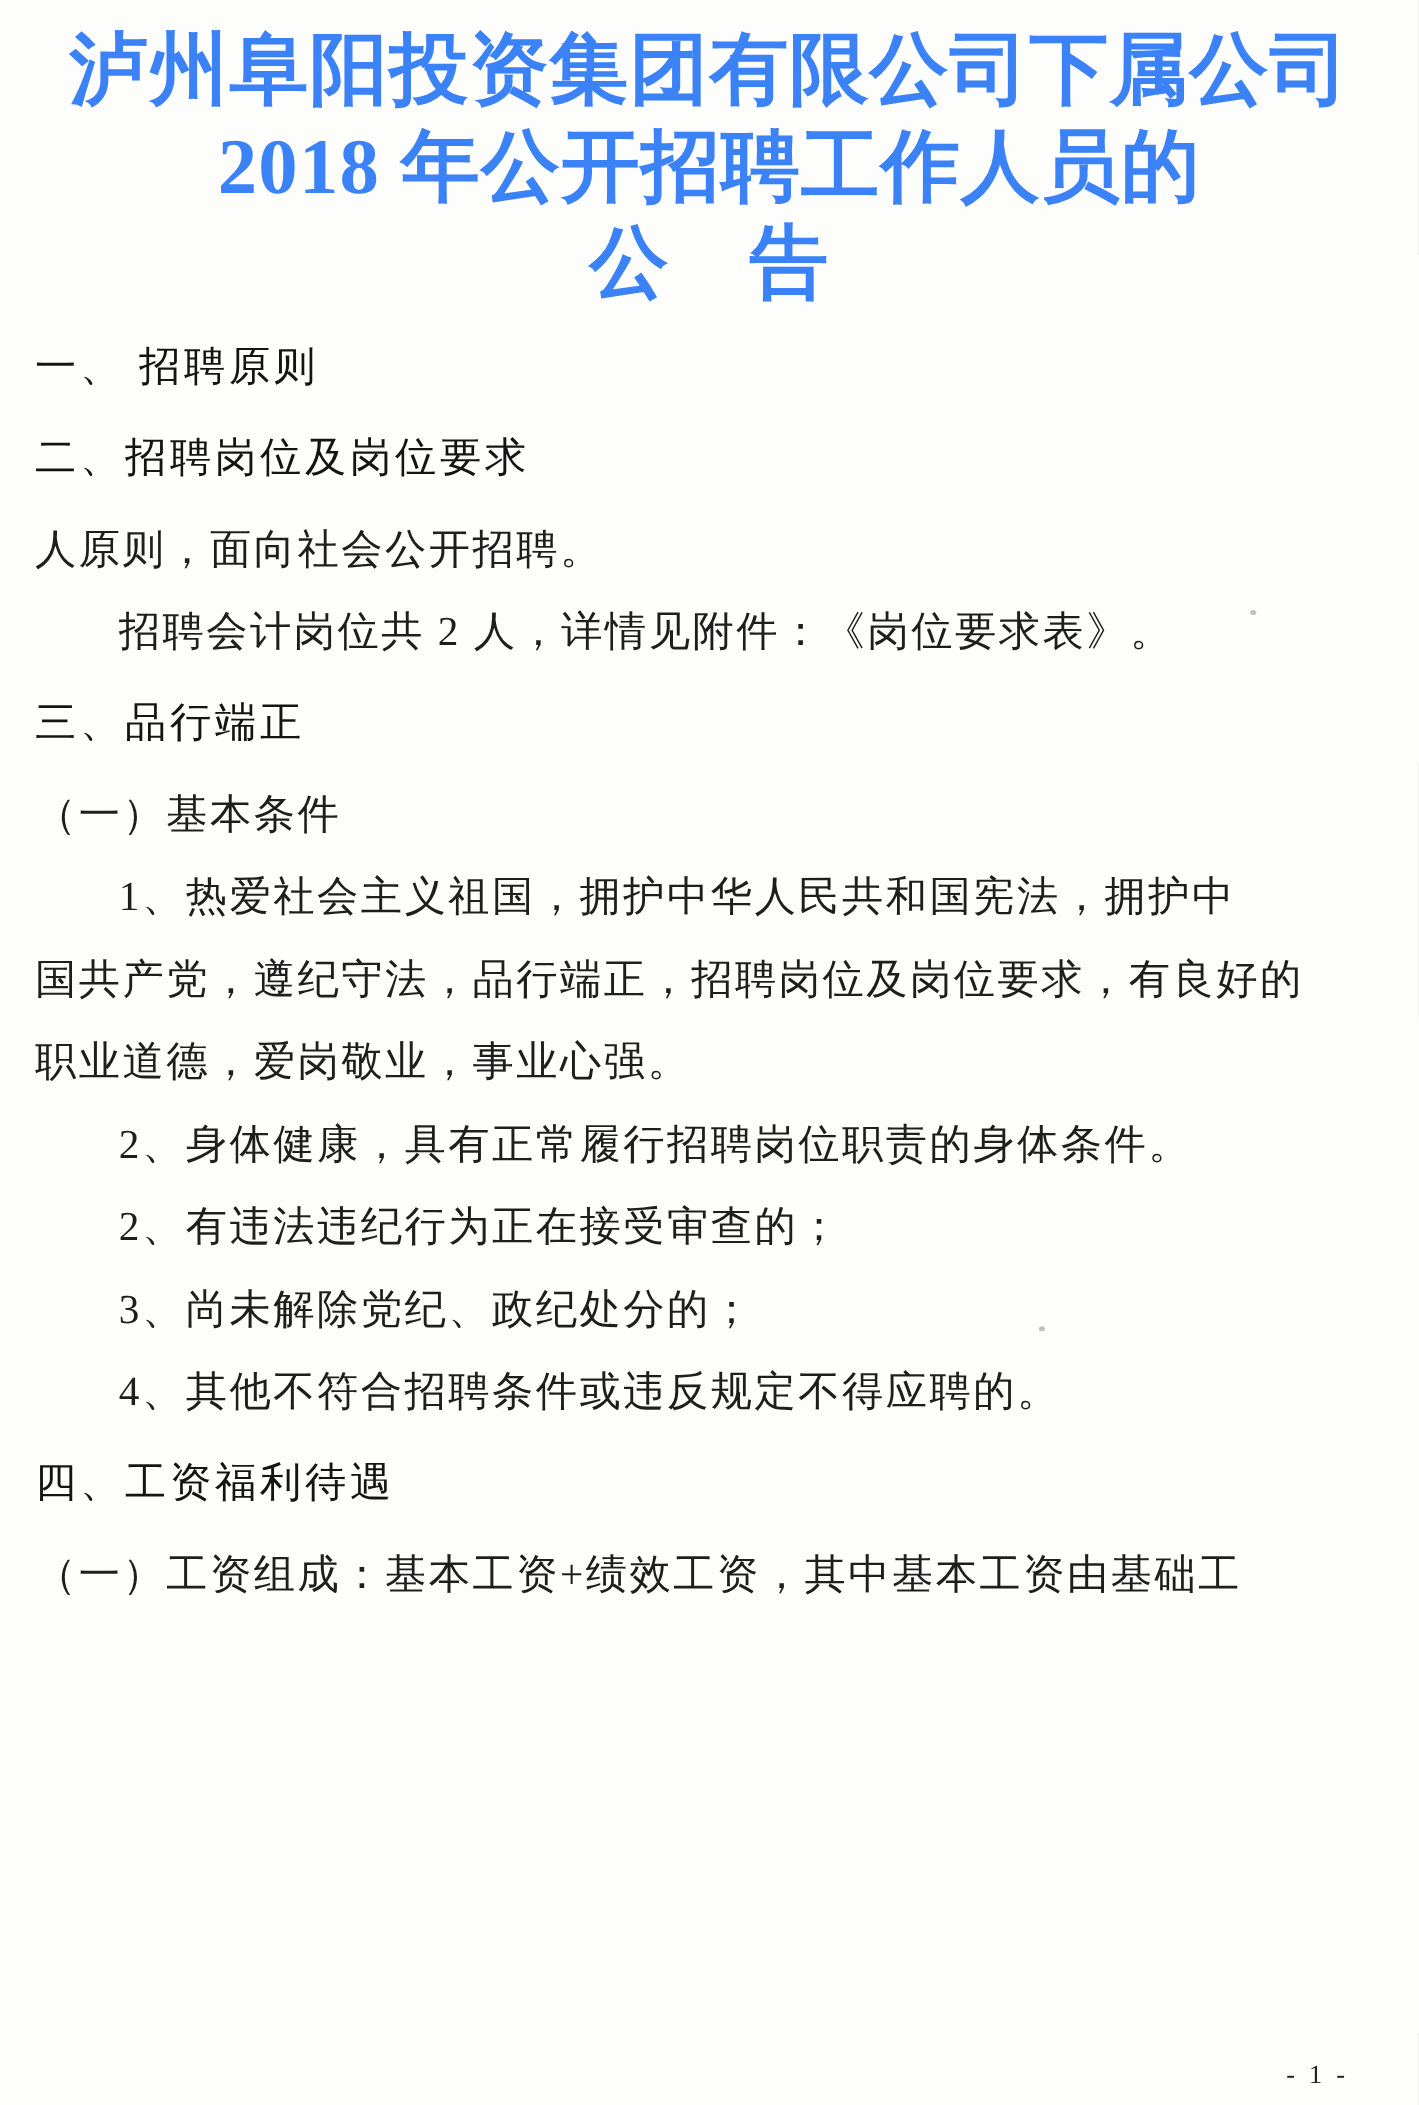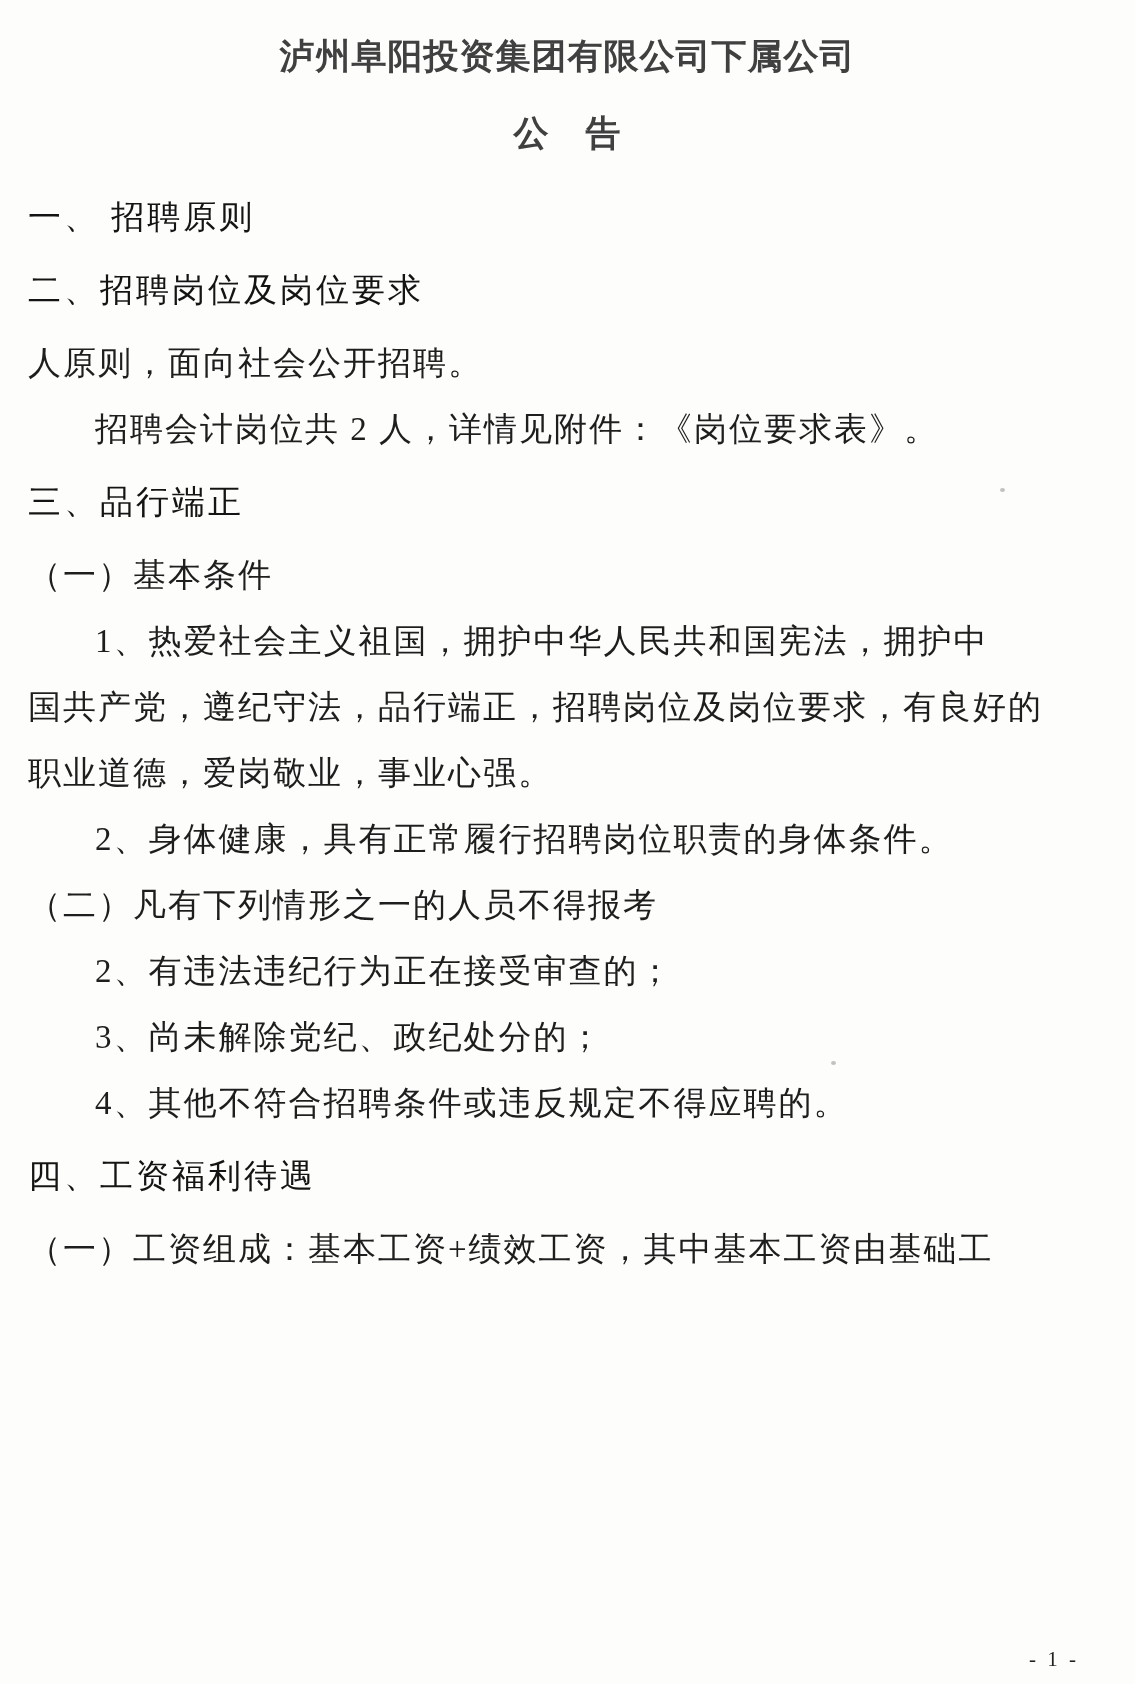--- a/index.html
+++ b/index.html
@@ -15,25 +15,25 @@
     background: #fdfdfc;
     overflow: hidden;
     font-family: "Liberation Serif", "DejaVu Serif", serif;
     color: #1c1c1c;
   }
   .title-block {
     padding-top: 18px;
     text-align: center;
   }
   .title-line {
-    font-size: 35px;
+    font-size: 63px;
     line-height: 77px;
     font-weight: bold;
     letter-spacing: 1px;
-    color: #404040;
+    color: #3b82f6;
     white-space: pre;
   }
   .content {
     margin-top: 12px;
     padding-left: 28px;
     padding-right: 100px;
   }
   .line {
     font-size: 33px;
     line-height: 66px;
@@ -71,35 +71,35 @@
   .speck.s1 { left: 1000px; top: 488px; width: 5px; height: 4px; }
   .speck.s2 { left: 831px; top: 1061px; width: 5px; height: 4px; }
 </style>
 </head>
 <body>
 
 <div class="page">
 
   <div class="title-block">
     <div class="title-line">泸州阜阳投资集团有限公司下属公司</div>
+    <div class="title-line">2018 年公开招聘工作人员的</div>
     <div class="title-line">公　告</div>
   </div>
 
   <div class="content">
       <div class="line heading">一、 招聘原则</div>
       <div class="line heading">二、招聘岗位及岗位要求</div>
       <div class="line flush">人原则，面向社会公开招聘。</div>
       <div class="line indent">招聘会计岗位共 2 人，详情见附件：《岗位要求表》。</div>
       <div class="line heading">三、品行端正</div>
       <div class="line flush">（一）基本条件</div>
       <div class="line indent">1、热爱社会主义祖国，拥护中华人民共和国宪法，拥护中</div>
       <div class="line flush">国共产党，遵纪守法，品行端正，招聘岗位及岗位要求，有良好的</div>
       <div class="line flush">职业道德，爱岗敬业，事业心强。</div>
       <div class="line indent">2、身体健康，具有正常履行招聘岗位职责的身体条件。</div>
-      <div class="line flush">（二）凡有下列情形之一的人员不得报考</div>
       <div class="line indent">2、有违法违纪行为正在接受审查的；</div>
       <div class="line indent">3、尚未解除党纪、政纪处分的；</div>
       <div class="line indent">4、其他不符合招聘条件或违反规定不得应聘的。</div>
       <div class="line heading">四、工资福利待遇</div>
       <div class="line flush">（一）工资组成：基本工资+绩效工资，其中基本工资由基础工</div>
     </div>
 
   <div class="speck s1"></div>
   <div class="speck s2"></div>
 

